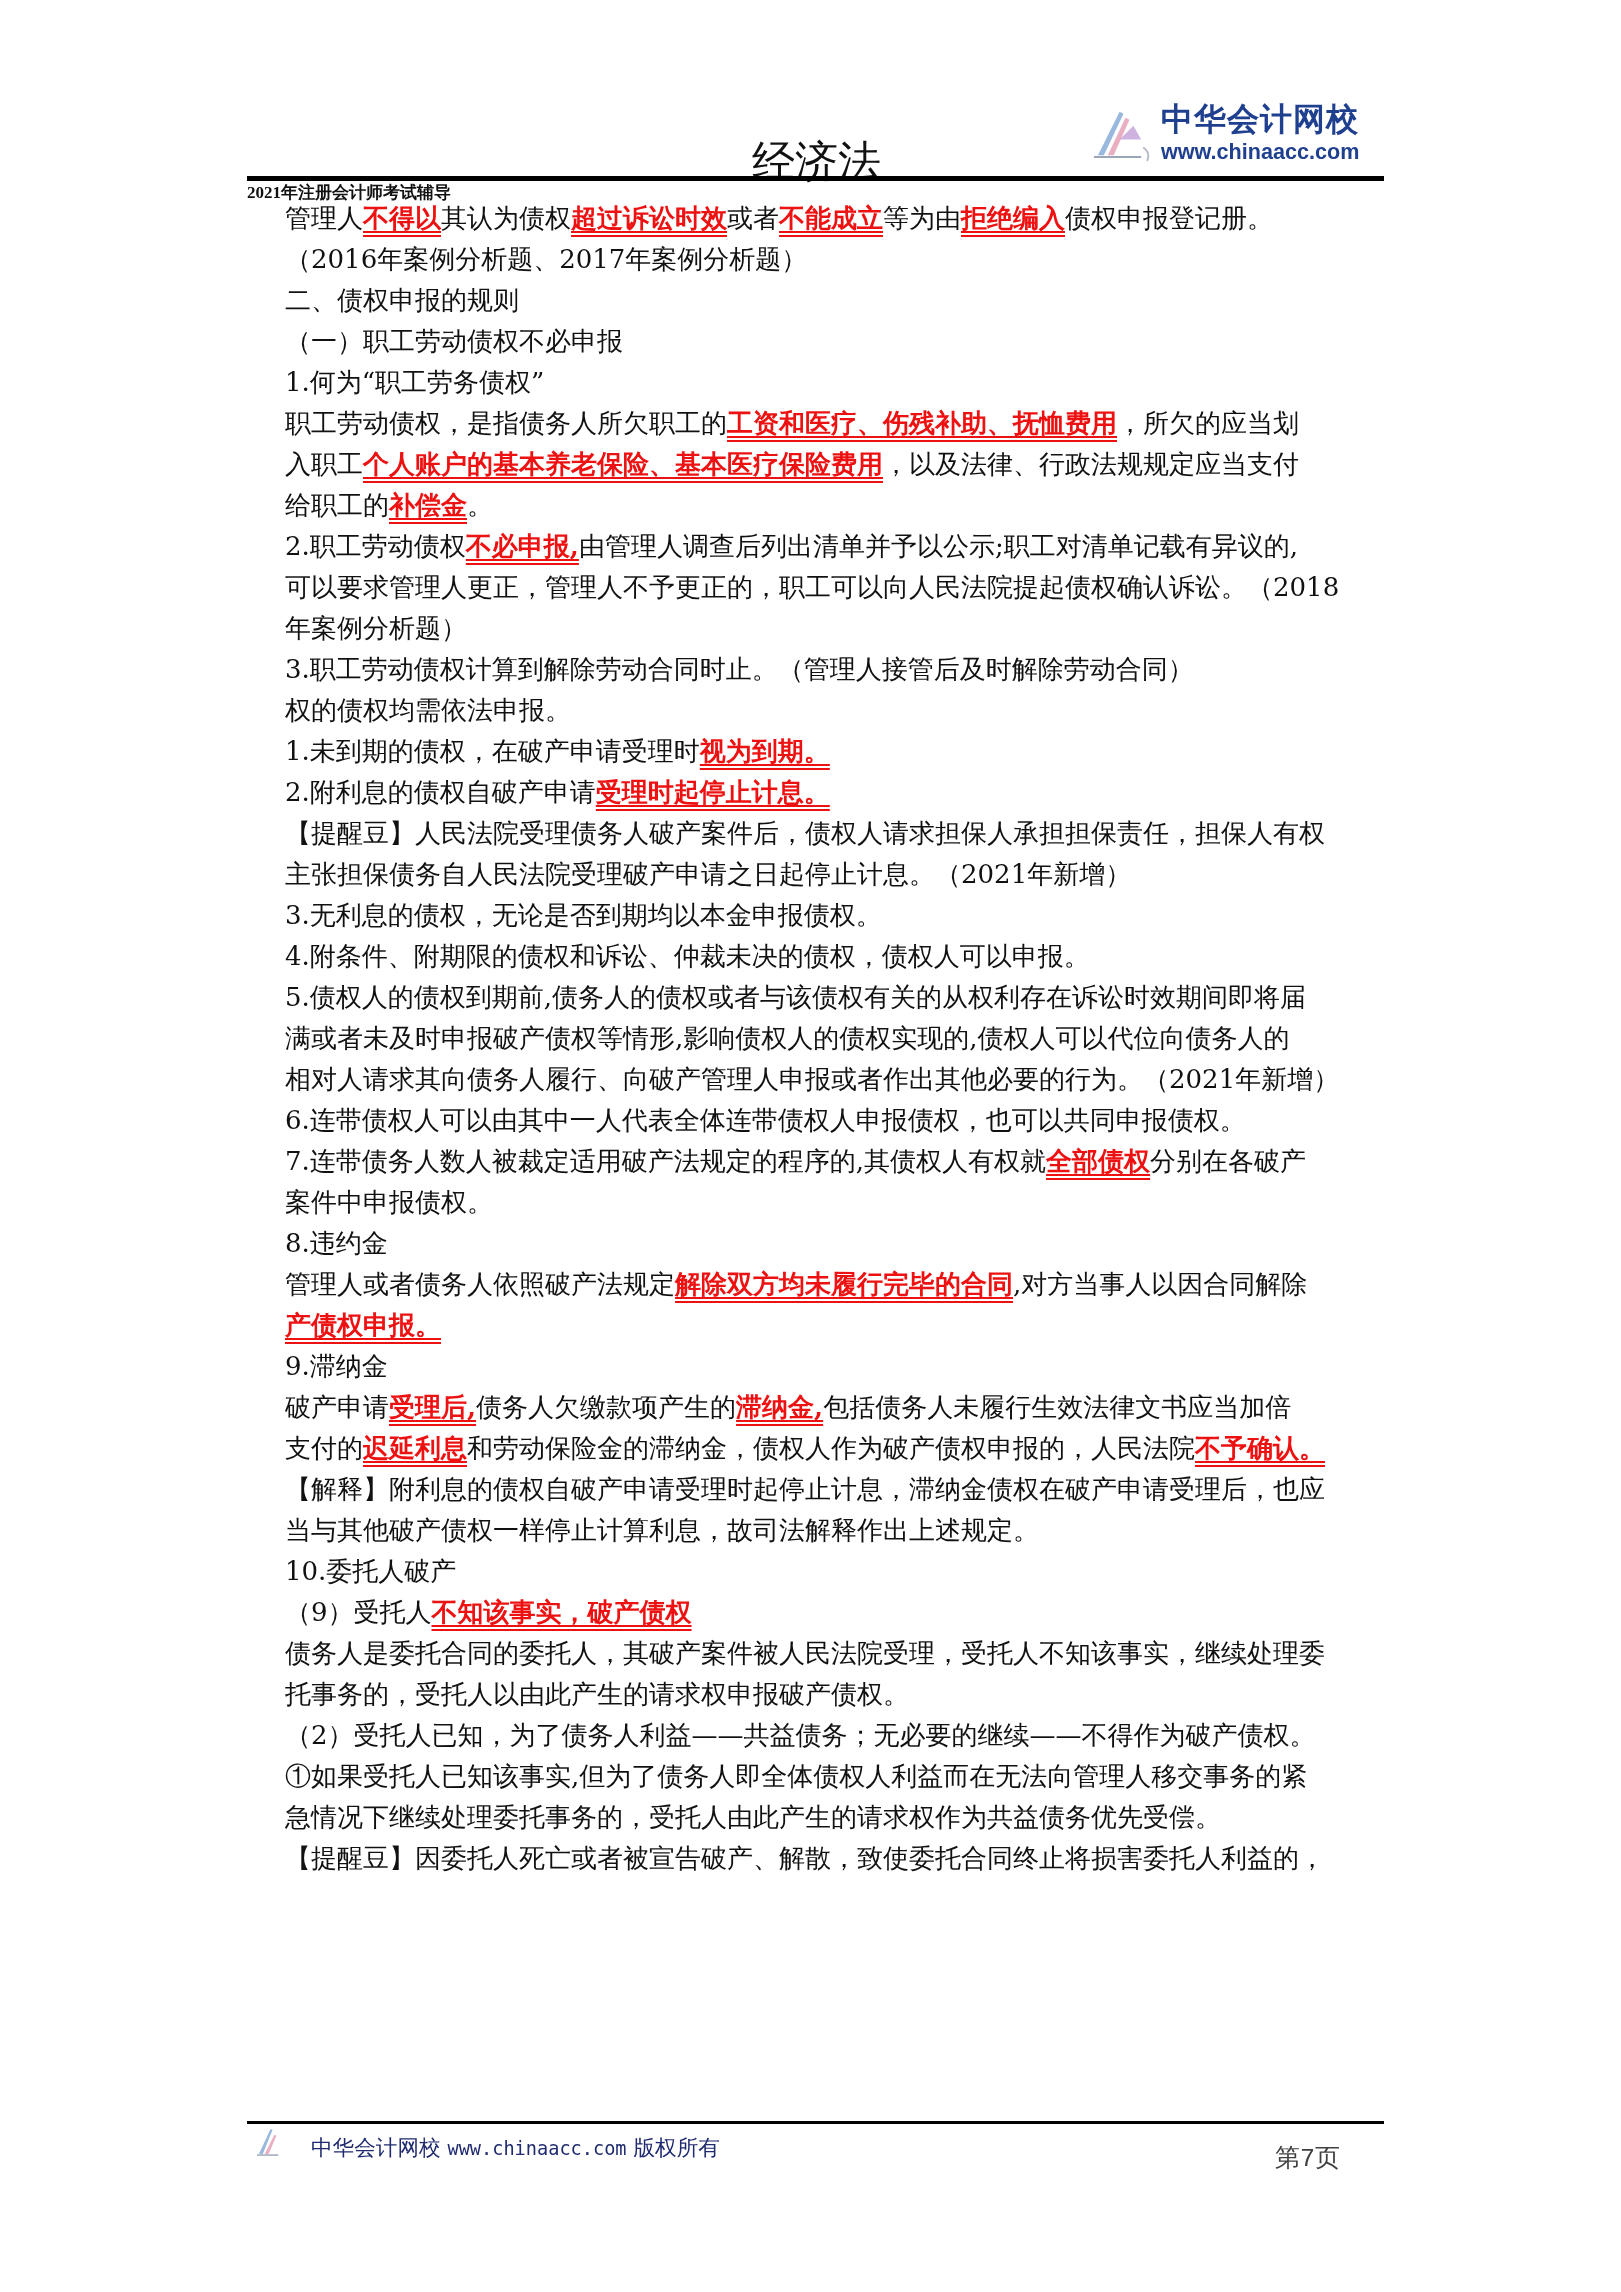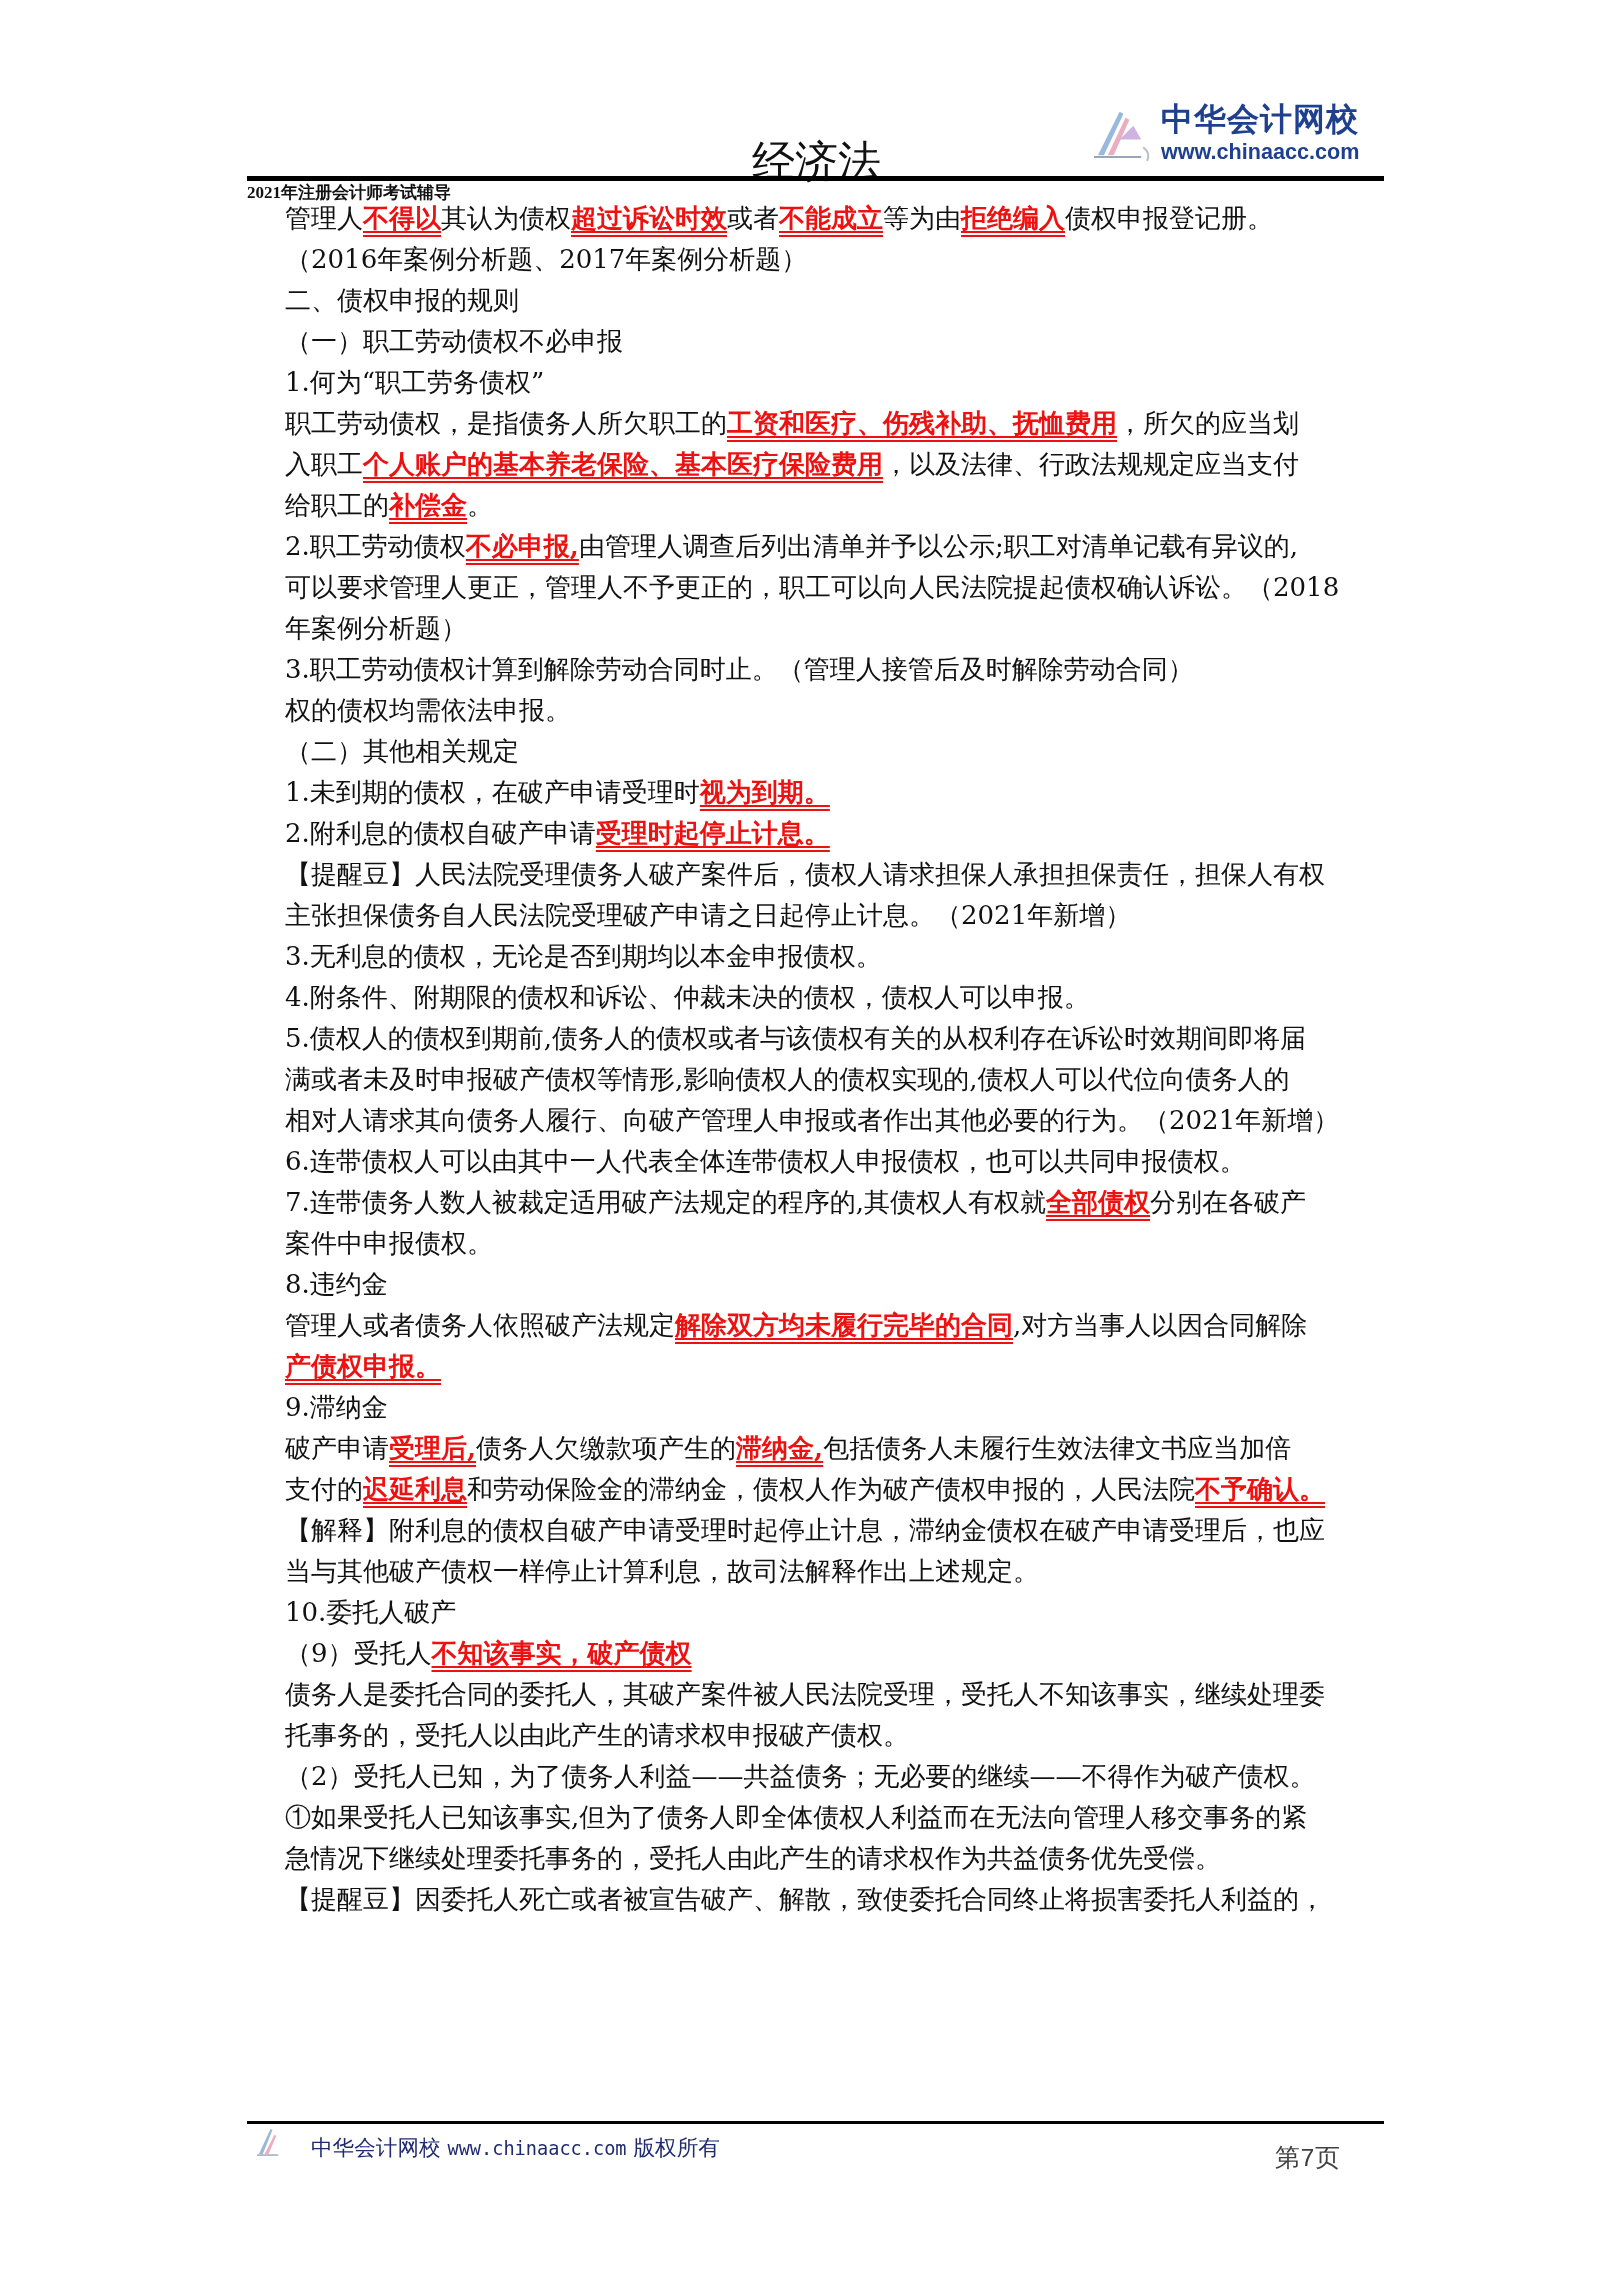--- a/index.html
+++ b/index.html
@@ -84,21 +84,20 @@
     <div class="line"><span>（一）职工劳动债权不必申报</span></div>
     <div class="line"><span>1.何为“职工劳务债权”</span></div>
     <div class="line"><span>职工劳动债权，是指债务人所欠职工的</span><span class="hl">工资和医疗、伤残补助、抚恤费用</span><span>，所欠的应当划</span></div>
     <div class="line"><span>入职工</span><span class="hl">个人账户的基本养老保险、基本医疗保险费用</span><span>，以及法律、行政法规规定应当支付</span></div>
     <div class="line"><span>给职工的</span><span class="hl">补偿金</span><span>。</span></div>
     <div class="line"><span>2.职工劳动债权</span><span class="hl">不必申报,</span><span>由管理人调查后列出清单并予以公示;职工对清单记载有异议的,</span></div>
     <div class="line"><span>可以要求管理人更正，管理人不予更正的，职工可以向人民法院提起债权确认诉讼。（2018</span></div>
     <div class="line"><span>年案例分析题）</span></div>
     <div class="line"><span>3.职工劳动债权计算到解除劳动合同时止。（管理人接管后及时解除劳动合同）</span></div>
     <div class="line"><span>权的债权均需依法申报。</span></div>
-    <div class="line"><span>（二）其他相关规定</span></div>
     <div class="line"><span>1.未到期的债权，在破产申请受理时</span><span class="hl">视为到期。</span></div>
     <div class="line"><span>2.附利息的债权自破产申请</span><span class="hl">受理时起停止计息。</span></div>
     <div class="line"><span>【提醒豆】人民法院受理债务人破产案件后，债权人请求担保人承担担保责任，担保人有权</span></div>
     <div class="line"><span>主张担保债务自人民法院受理破产申请之日起停止计息。（2021年新增）</span></div>
     <div class="line"><span>3.无利息的债权，无论是否到期均以本金申报债权。</span></div>
     <div class="line"><span>4.附条件、附期限的债权和诉讼、仲裁未决的债权，债权人可以申报。</span></div>
     <div class="line"><span>5.债权人的债权到期前,债务人的债权或者与该债权有关的从权利存在诉讼时效期间即将届</span></div>
     <div class="line"><span>满或者未及时申报破产债权等情形,影响债权人的债权实现的,债权人可以代位向债务人的</span></div>
     <div class="line"><span>相对人请求其向债务人履行、向破产管理人申报或者作出其他必要的行为。（2021年新增）</span></div>
     <div class="line"><span>6.连带债权人可以由其中一人代表全体连带债权人申报债权，也可以共同申报债权。</span></div>

